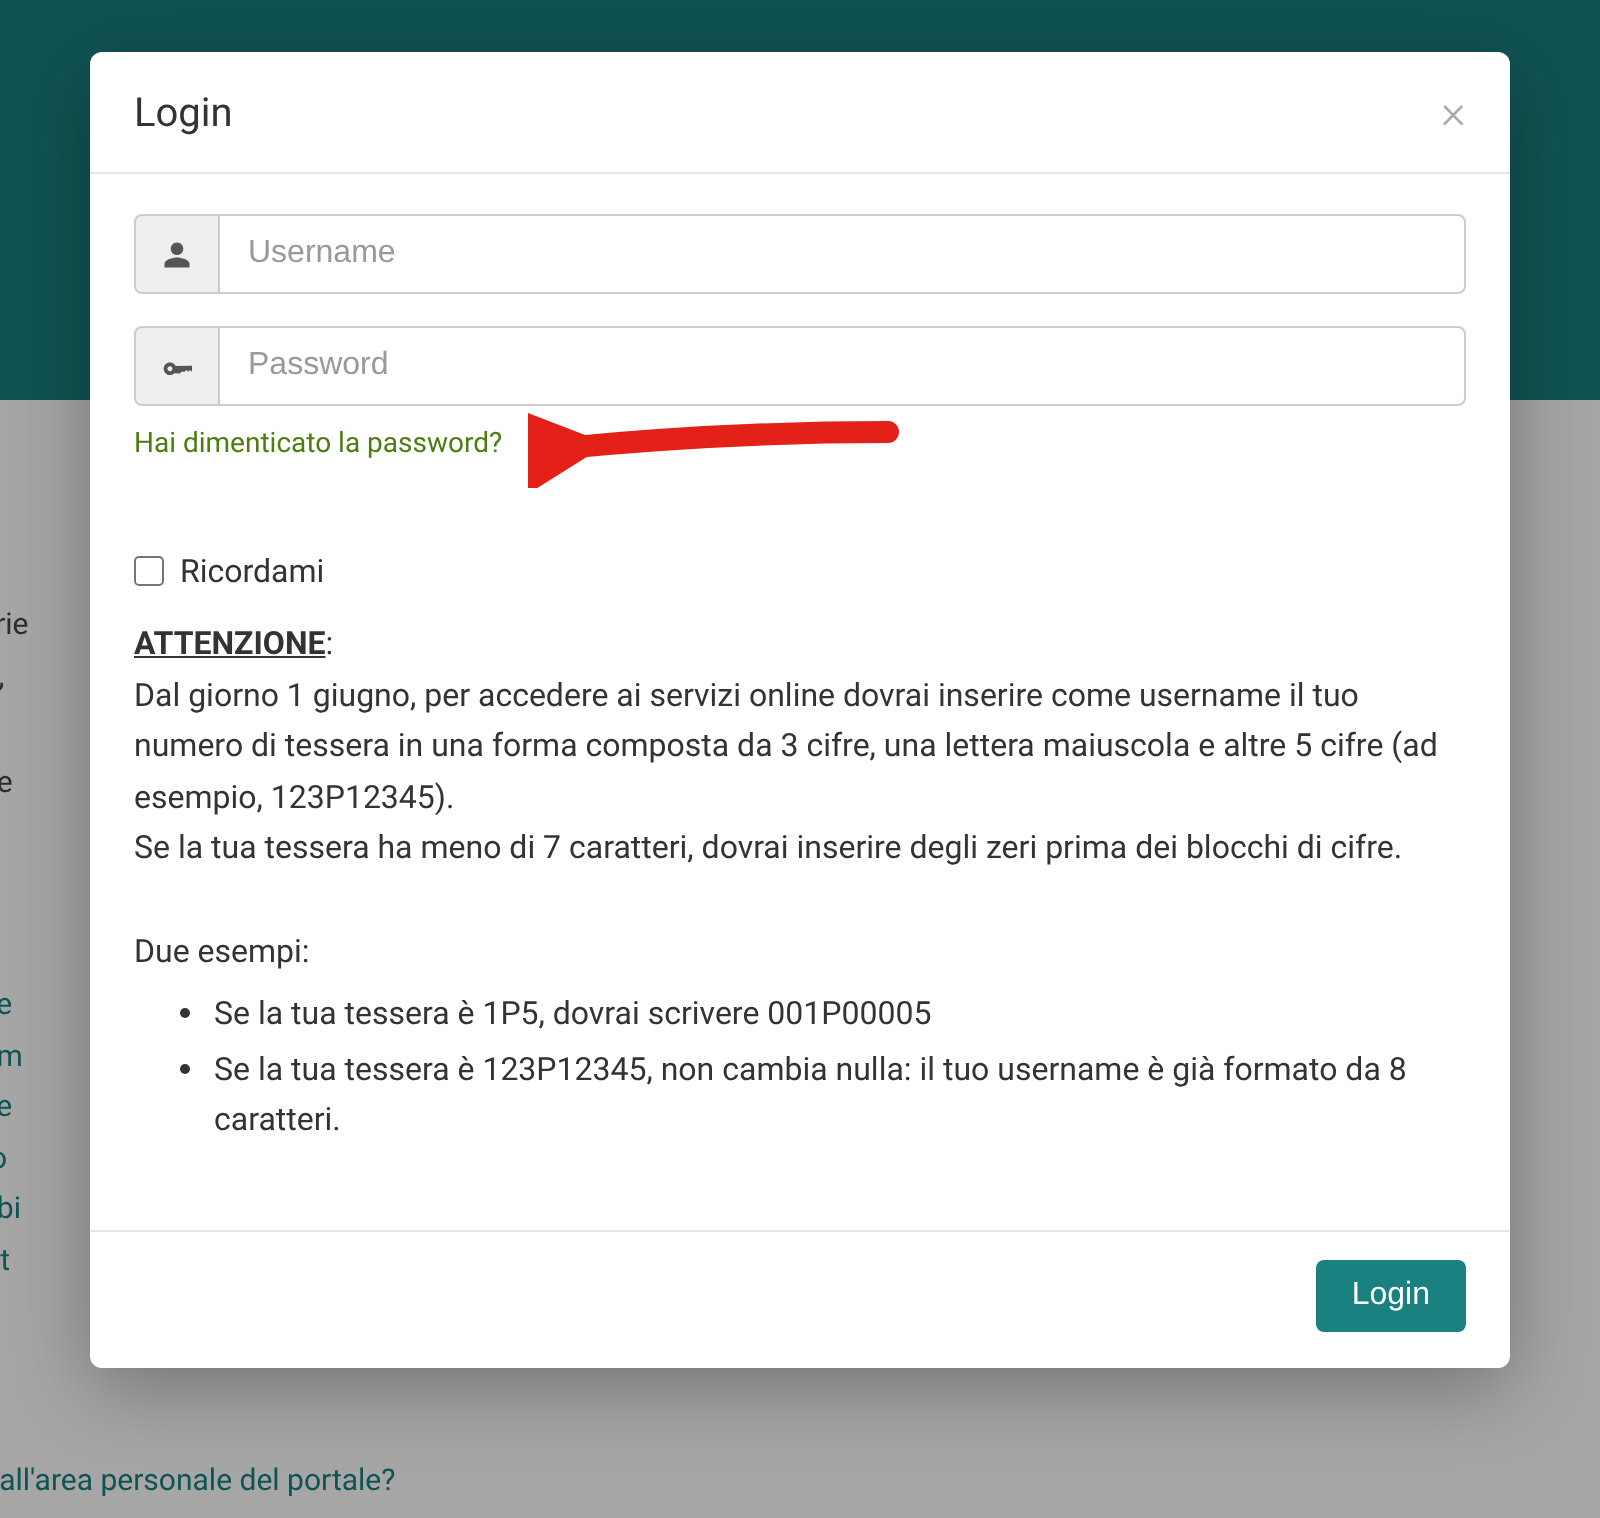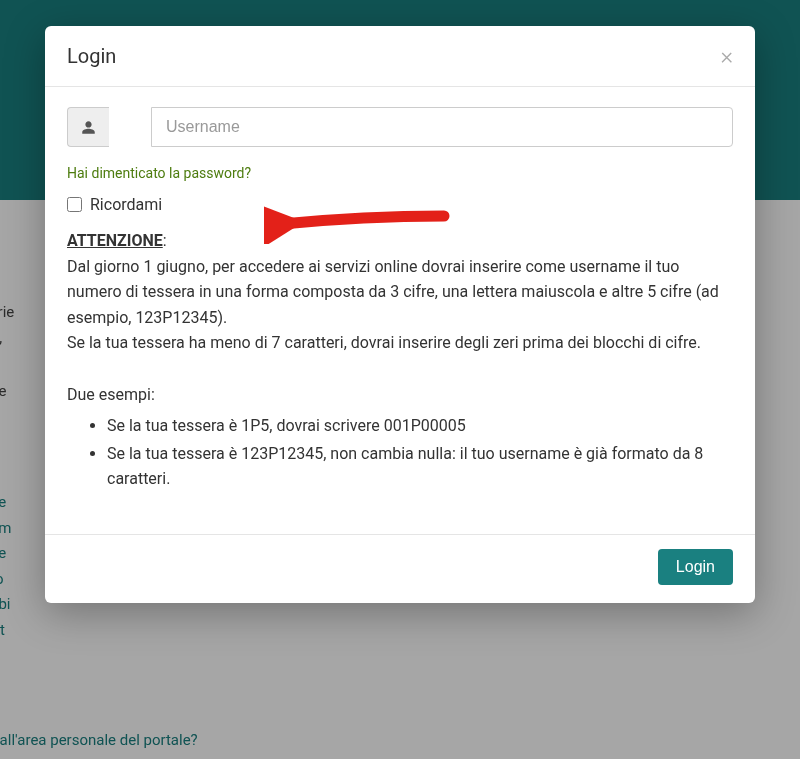--- a/index.html
+++ b/index.html
@@ -65,21 +65,20 @@
       cursor: pointer;
       font-weight: 300;
       line-height: 1;
     }
     .modal-body {
       padding: 20px 22px 10px 22px;
     }
     .input-group {
       display: flex;
       margin-bottom: 16px;
-      gap: 42px;
     }
     .input-addon {
       width: 42px;
       background: #eeeeee;
       border: 1px solid #ccc;
       border-right: none;
       border-radius: 4px 0 0 4px;
       display: flex;
       align-items: center;
       justify-content: center;
@@ -102,21 +101,21 @@
       display: inline-block;
       margin-top: -6px;
     }
     .arrow-wrap {
       position: absolute;
       top: 204px;
       left: 264px;
       pointer-events: none;
     }
     .remember {
-      margin-top: 13px;
+      margin-top: 46px;
       display: flex;
       align-items: center;
       gap: 8px;
       font-size: 16px;
       color: #333;
     }
     .remember input[type="checkbox"] {
       width: 15px; height: 15px;
       cursor: pointer;
     }
@@ -190,20 +189,28 @@
 
     <div class="input-group">
       <div class="input-addon">
         <svg class="icon-svg" viewBox="0 0 24 24" fill="#555">
             <path d="M12 12c2.8 0 5-2.2 5-5s-2.2-5-5-5-5 2.2-5 5 2.2 5 5 5zm0 2c-3.3 0-10 1.7-10 5v3h20v-3c0-3.3-6.7-5-10-5z"></path>
           </svg>
       </div>
       <input class="input-field" type="text" placeholder="Username" style="">
     </div>
 
+    <div class="input-group" style="margin-bottom:8px">
+      <div class="input-addon">
+        <svg class="icon-svg" viewBox="0 0 24 24" fill="#555">
+            <path d="M7 14c-2.8 0-5-2.2-5-5s2.2-5 5-5 5 2.2 5 5c0 .6-.1 1.2-.3 1.7L22 20.7V24h-3.3l-1-1v-2h-2v-2h-2l-2-2c-.5.2-1.1.3-1.7.3L7 14zm-2-5c0 1.1.9 2 2 2s2-.9 2-2-.9-2-2-2-2 .9-2 2z" transform="rotate(-45 12 12)"></path>
+          </svg>
+      </div>
+      <input class="input-field" type="password" placeholder="Password" style="">
+    </div>
 
     <a href="#" class="forgot-link">Hai dimenticato la password?</a>
 
     <div class="remember">
       <input type="checkbox" style="">
       <span>Ricordami</span>
     </div>
 
     <div class="notice">
       <p style="margin-bottom:0">

